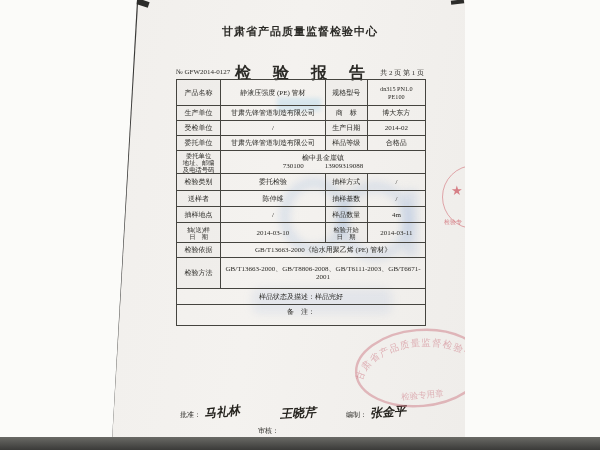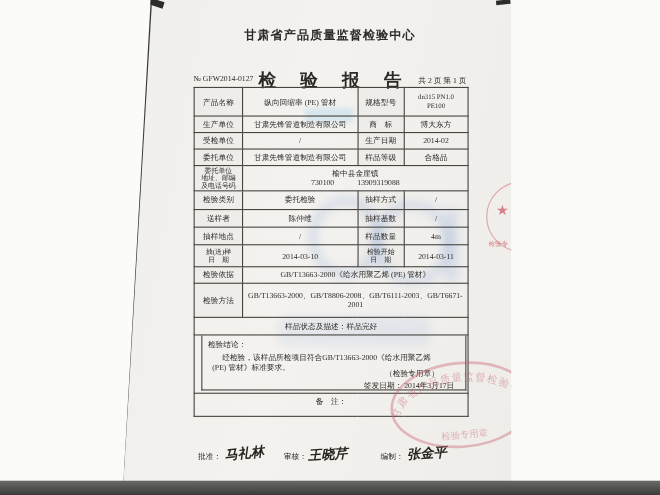--- a/index.html
+++ b/index.html
@@ -56,21 +56,21 @@
              border:1.5px solid rgba(205,90,100,.5);z-index:8;}
   .edge-star{position:absolute;left:339px;top:183px;font-size:13px;color:rgba(205,90,100,.75);z-index:8;}
   .edge-txt{position:absolute;left:332px;top:218px;font-size:6px;color:rgba(205,90,100,.7);
             white-space:nowrap;z-index:8;}
   
   .sig-row{position:absolute;left:64px;top:404px;width:260px;font-size:7px;}
   .sig-label{position:absolute;top:6px;}
   .sig{font-family:"DejaVu Serif",serif;font-style:italic;font-weight:bold;font-size:12px;
        color:#26241f;position:absolute;white-space:nowrap;}
   .sl1{left:4px;} .sg1{left:28px;top:0;transform:rotate(-6deg);}
-  .sl2{left:82px;} .sg2{left:104px;top:1px;transform:rotate(-3deg);}
+  .sl2{left:82px;margin-top:16px;} .sg2{left:104px;top:1px;transform:rotate(-3deg);}
   .sl3{left:170px;} .sg3{left:194px;top:0;transform:rotate(-4deg);}
 </style>
 </head>
 <body>
 
 <div class="scene">
 
   <div class="page">
     <div class="page-edge"></div>
     <div class="corner-mark cm-tl"></div>
@@ -94,21 +94,21 @@
     <table class="rpt">
       <colgroup>
           <col style="width:44px">
           <col style="width:104px">
           <col style="width:42px">
           <col style="width:58px">
         </colgroup>
       <tbody>
           <tr class="h26">
         <td class="lab">产品名称</td>
-        <td>纵向回缩率 (PE) 管材</td>
+        <td>静液压强度 (PE) 管材</td>
         <td class="lab">规格型号</td>
         <td>
           <div class="spec">dn315 PN1.0</div>
           <div class="spec">PE100</div>
         </td>
       </tr>
       <tr class="h15">
         <td class="lab">生产单位</td>
         <td>甘肃先锋管道制造有限公司</td>
         <td class="lab">商　标</td>
@@ -170,29 +170,20 @@
       <tr class="h15">
         <td class="lab">检验依据</td>
         <td colspan="3">GB/T13663-2000《给水用聚乙烯 (PE) 管材》</td>
       </tr>
       <tr class="h31">
         <td class="lab">检验方法</td>
         <td colspan="3" class="left">GB/T13663-2000、GB/T8806-2008、GB/T6111-2003、GB/T6671-2001</td>
       </tr>
       <tr class="h16">
         <td colspan="4" class="left">样品状态及描述：样品完好</td>
-      </tr>
-      <tr class="h53">
-        <td colspan="4" class="concl-cell">
-          <div class="concl-inner"></div>
-          <div class="concl-title">检验结论：</div>
-          <div class="concl-body">经检验，该样品所检项目符合GB/T13663-2000《给水用聚乙烯 (PE) 管材》标准要求。</div>
-          <div class="seal-note">（检验专用章）</div>
-          <div class="issue-date">签发日期：  2014年3月17日</div>
-        </td>
       </tr>
       <tr class="h21">
         <td colspan="4" class="left" style="vertical-align:top;padding-top:3px;">备　注：</td>
       </tr>
     </tbody>
       </table>
 
     <div class="edge-seal"></div>
     <div class="edge-star">★</div>
     <div class="edge-txt">检验专</div>

